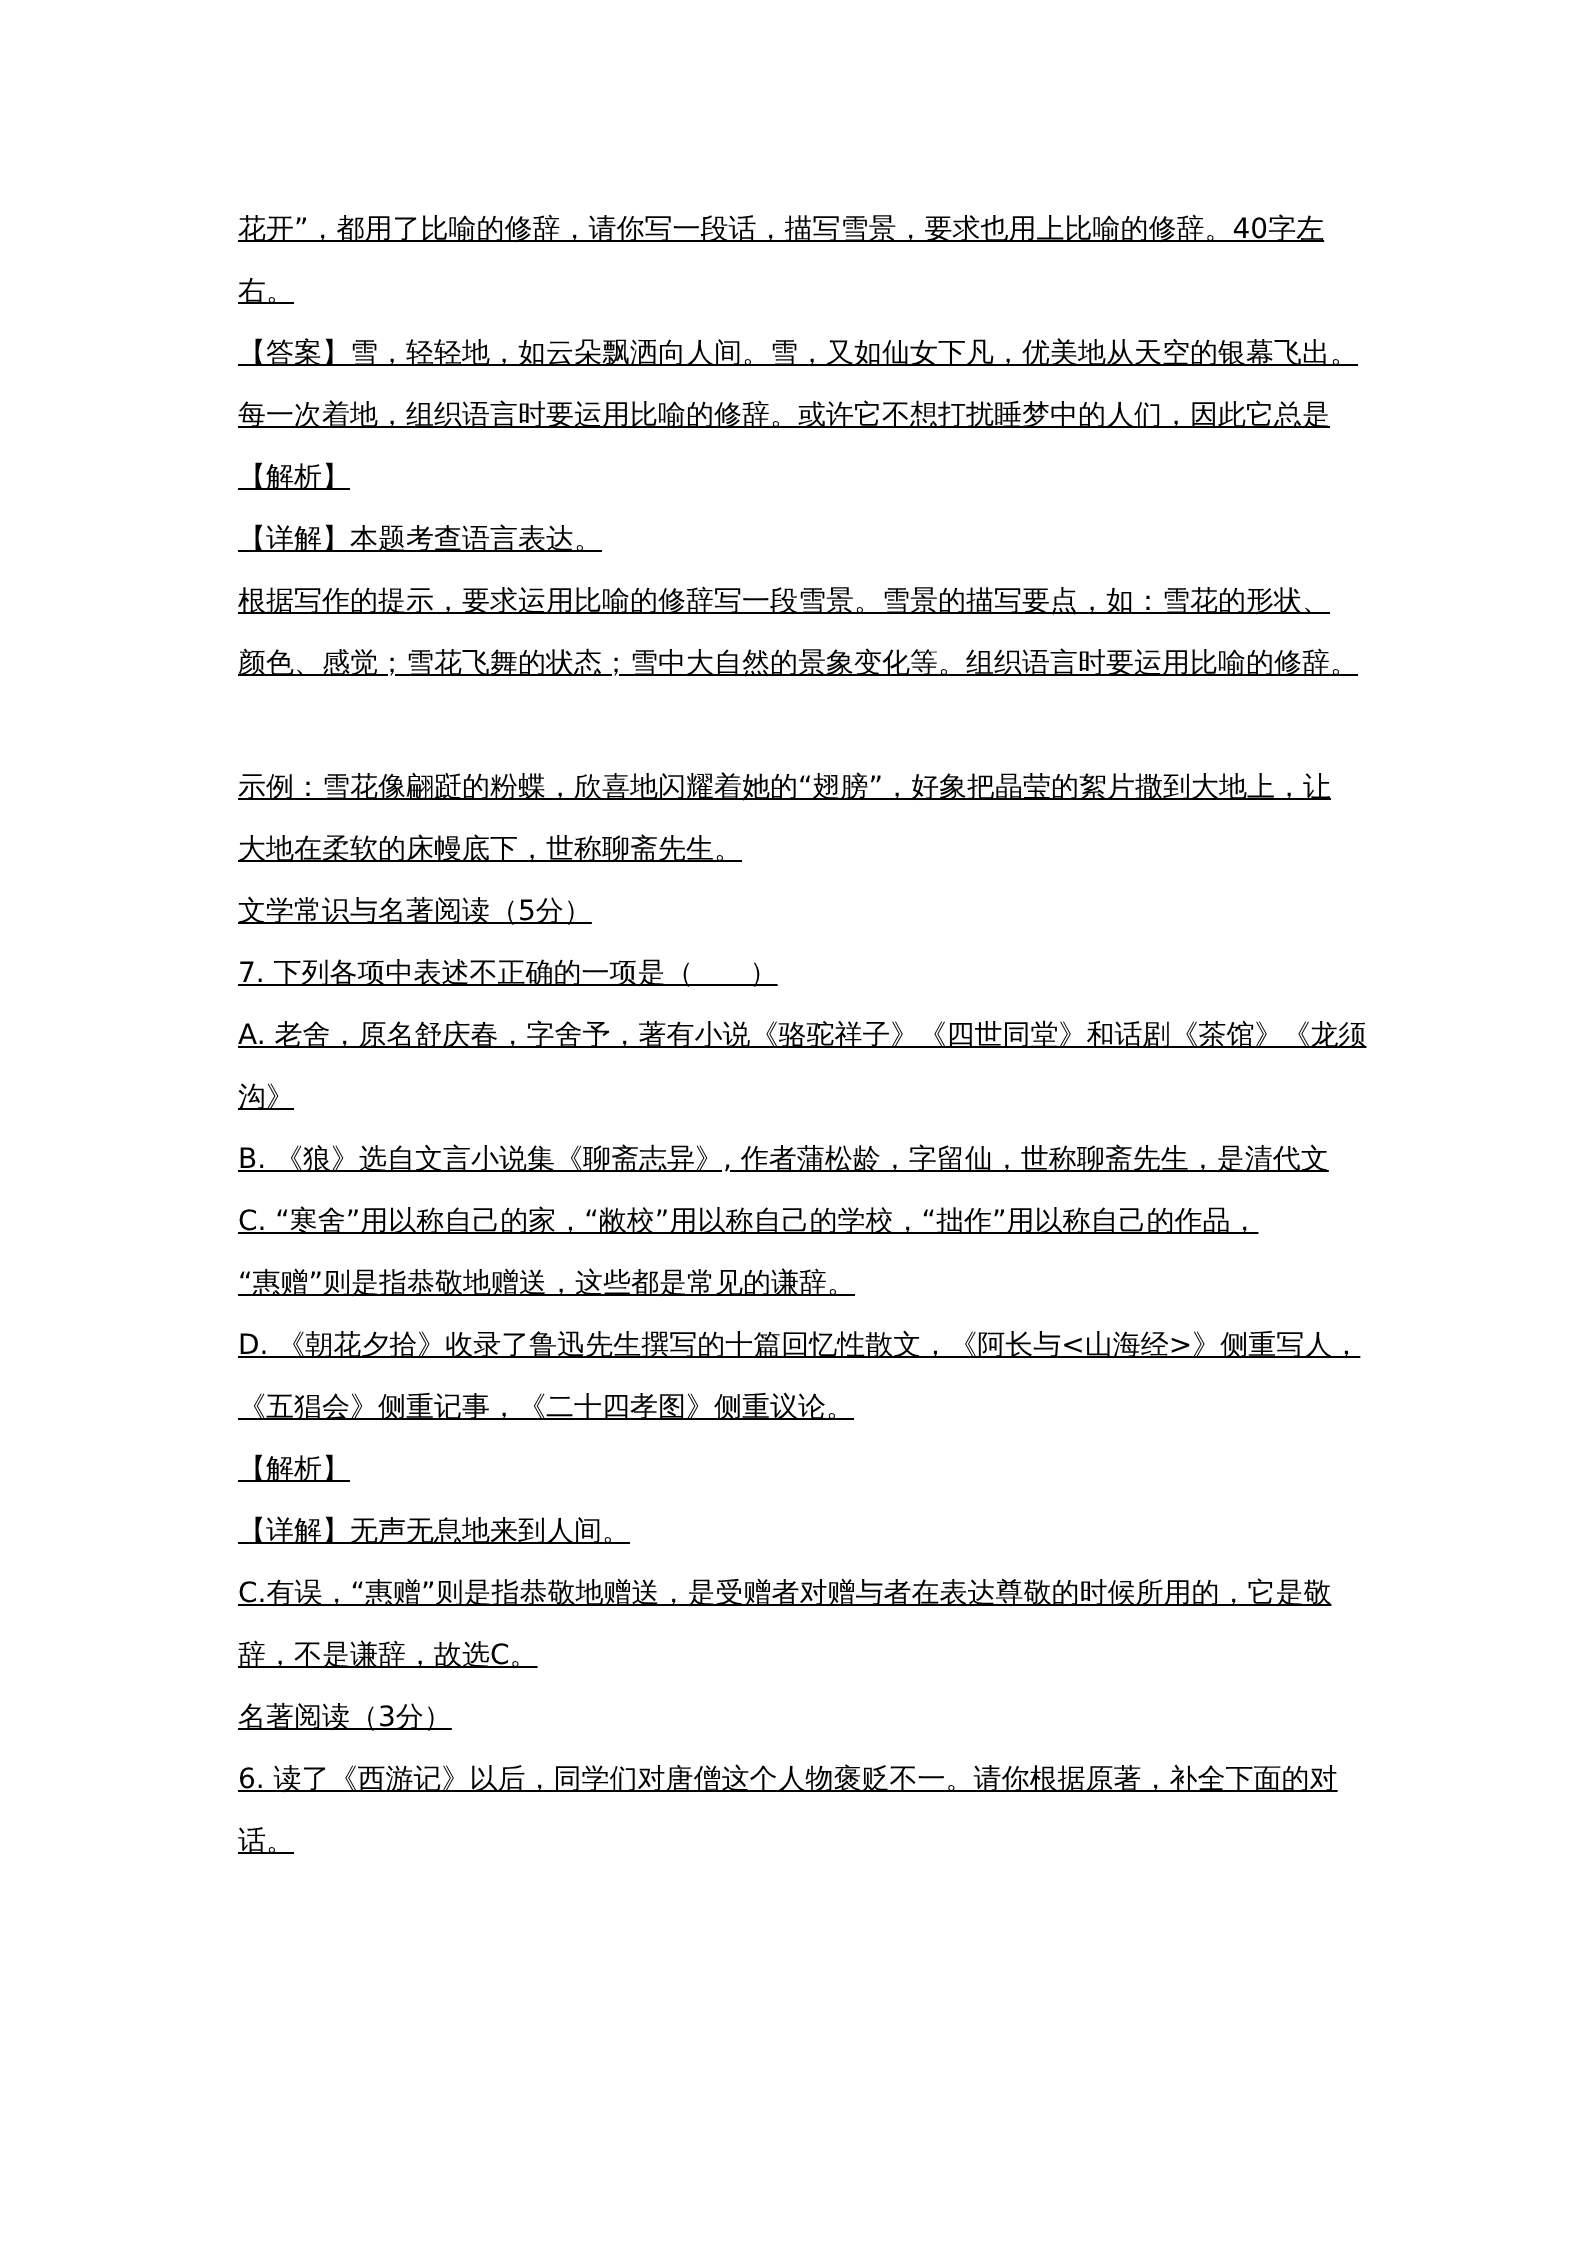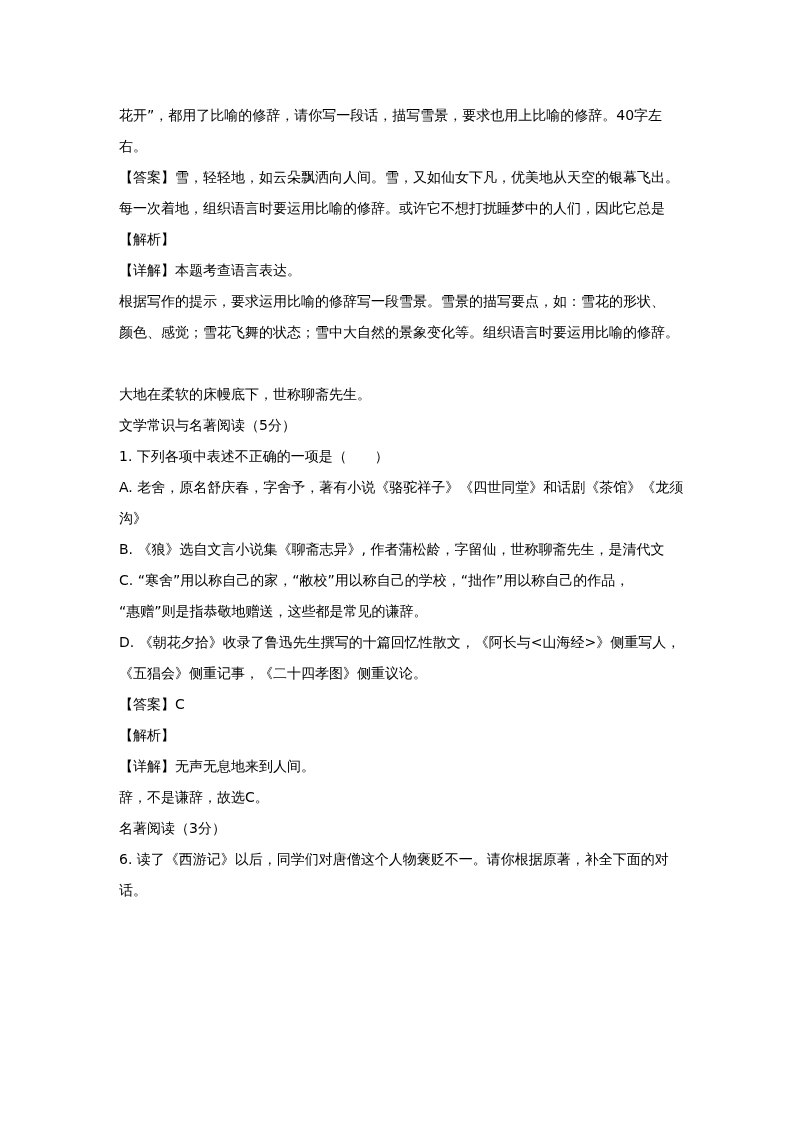--- a/index.html
+++ b/index.html
@@ -7,53 +7,54 @@
   .page {
     position: absolute;
     left: 119px;
     top: 100px;
     width: 560px;
     font-family: "DejaVu Sans", "Liberation Sans", sans-serif;
     font-size: 14px;
     color: #000000;
     line-height: 31px;
   }
-  .line { white-space: nowrap; height: 31px; }
+  .line { white-space: nowrap; height: 31px; text-decoration: underline; }
   .blank { height: 31px; }
   .tag { font-weight: normal; }
 </style>
 </head>
 <body>
 
 <div class="page">
   <div class="line">花开”，都用了比喻的修辞，请你写一段话，描写雪景，要求也用上比喻的修辞。40字左</div>
   <div class="line">右。</div>
 
   <div class="line"><span class="tag">【答案】</span><span>雪，轻轻地，如云朵飘洒向人间。雪，又如仙女下凡，优美地从天空的银幕飞出。</span></div>
   <div class="line">每一次着地，组织语言时要运用比喻的修辞。或许它不想打扰睡梦中的人们，因此它总是</div>
 
   <div class="line">【解析】</div>
   <div class="line"><span>【详解】</span><span>本题考查语言表达。</span></div>
   <div class="line">根据写作的提示，要求运用比喻的修辞写一段雪景。雪景的描写要点，如：雪花的形状、</div>
   <div class="line">颜色、感觉；雪花飞舞的状态；雪中大自然的景象变化等。组织语言时要运用比喻的修辞。</div>
   <div class="blank"></div>
+  <div class="line">示例：雪花像翩跹的粉蝶，欣喜地闪耀着她的“翅膀”，好象把晶莹的絮片撒到大地上，让</div>
   <div class="line">大地在柔软的床幔底下，世称聊斋先生。</div>
 
   <div class="line">文学常识与名著阅读（5分）</div>
-  <div class="line">1. 下列各项中表述不正确的一项是（　　）</div>
+  <div class="line">7. 下列各项中表述不正确的一项是（　　）</div>
 
   <div class="line">A. 老舍，原名舒庆春，字舍予，著有小说《骆驼祥子》《四世同堂》和话剧《茶馆》《龙须</div>
   <div class="line">沟》</div>
   <div class="line">B. 《狼》选自文言小说集《聊斋志异》, 作者蒲松龄，字留仙，世称聊斋先生，是清代文</div>
   <div class="line">C. “寒舍”用以称自己的家，“敝校”用以称自己的学校，“拙作”用以称自己的作品，</div>
   <div class="line">“惠赠”则是指恭敬地赠送，这些都是常见的谦辞。</div>
   <div class="line">D. 《朝花夕拾》收录了鲁迅先生撰写的十篇回忆性散文，《阿长与&lt;山海经&gt;》侧重写人，</div>
   <div class="line">《五猖会》侧重记事，《二十四孝图》侧重议论。</div>
 
-  <div class="line"><span>【答案】</span><span>C</span></div>
   <div class="line">【解析】</div>
   <div class="line"><span>【详解】</span><span>无声无息地来到人间。</span></div>
+  <div class="line">C.有误，“惠赠”则是指恭敬地赠送，是受赠者对赠与者在表达尊敬的时候所用的，它是敬</div>
   <div class="line">辞，不是谦辞，故选C。</div>
 
   <div class="line">名著阅读（3分）</div>
   <div class="line">6. 读了《西游记》以后，同学们对唐僧这个人物褒贬不一。请你根据原著，补全下面的对</div>
   <div class="line">话。</div>
 </div>
 
 </body></html>

